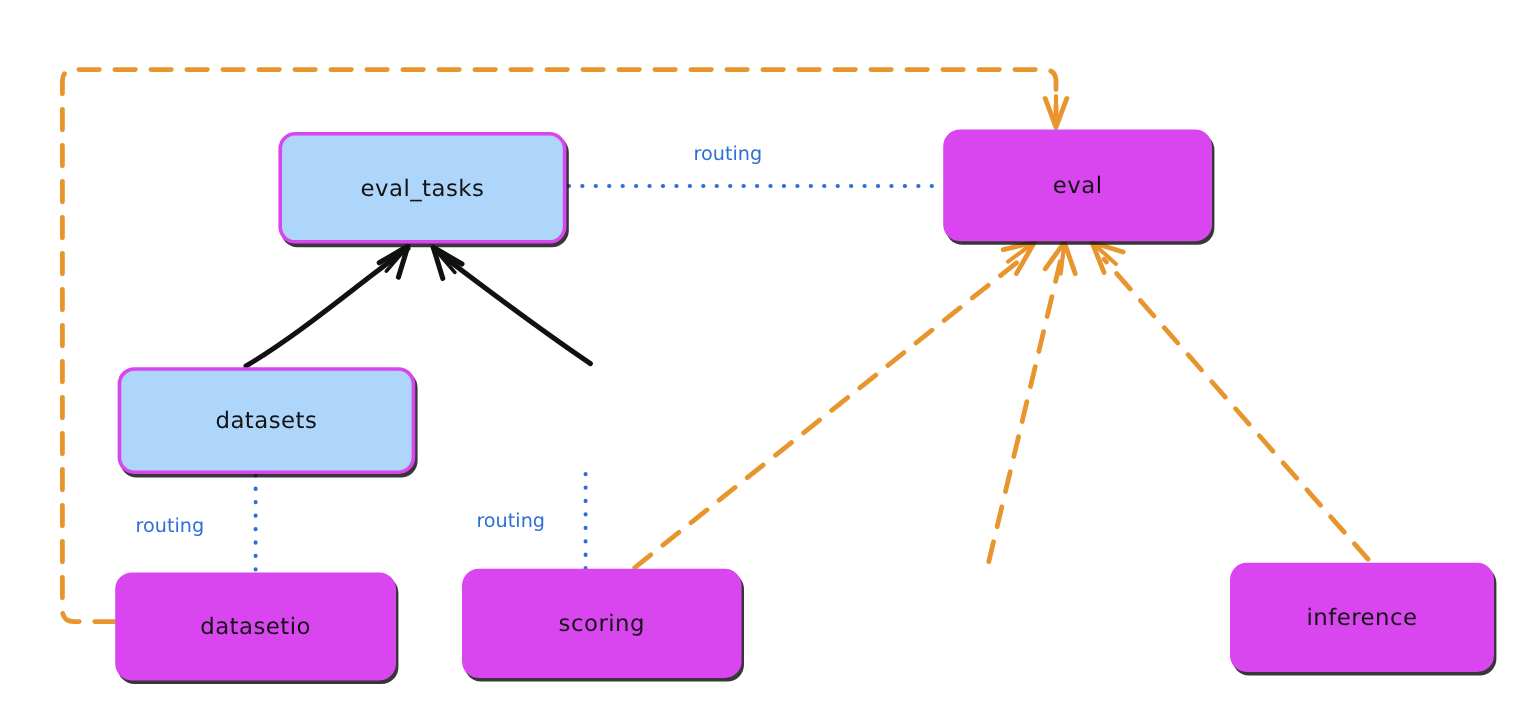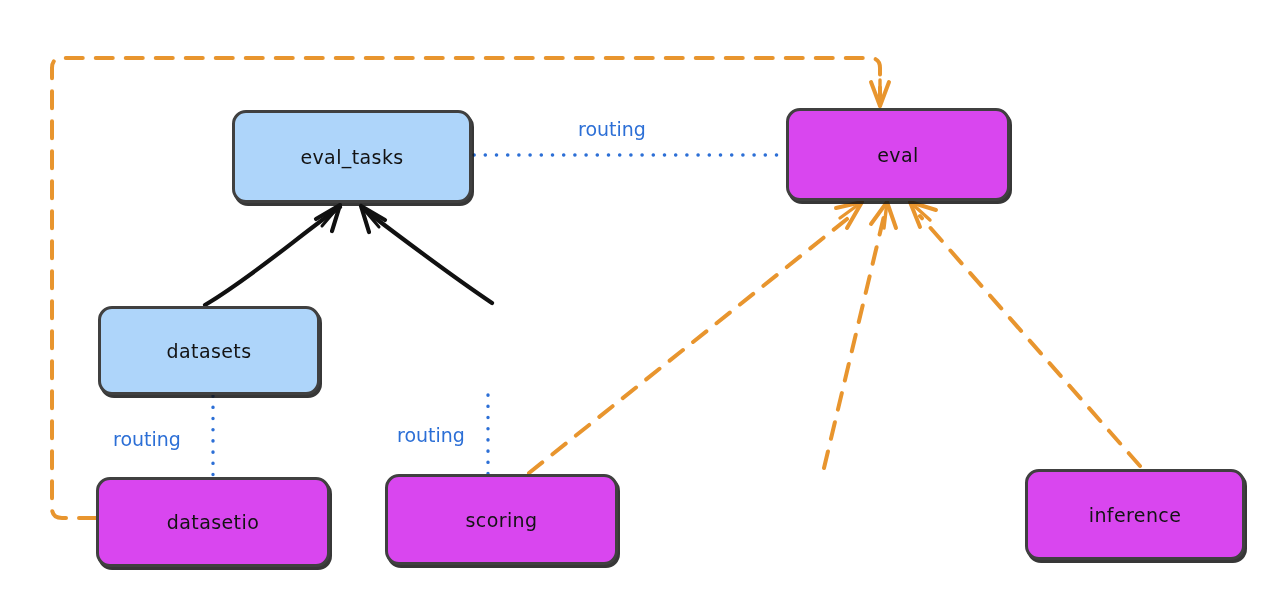--- a/index.html
+++ b/index.html
@@ -18,40 +18,40 @@
   #edges {
     position: absolute;
     left: 0;
     top: 0;
     width: 1280px;
     height: 596px;
   }
   .node {
     position: absolute;
     box-sizing: border-box;
-    border: 3px solid #404040;
+    border: 3px solid #d946ef;
     border-radius: 14px;
     display: flex;
     align-items: center;
     justify-content: center;
     box-shadow: 2px 3px 0 rgba(20,20,20,0.85);
   }
   .node .node-label {
     font-size: 19px;
     color: #131313;
     letter-spacing: 0.4px;
     font-family: "DejaVu Sans", sans-serif;
     white-space: nowrap;
   }
   .node.api  { background: #aed5fa; }
   .node.prov { background: #d946ef; }
 
   .edge-label {
     position: absolute;
-    font-size: 19px;
+    font-size: 16px;
     color: #2c6fd6;
     font-family: "DejaVu Sans", sans-serif;
     white-space: nowrap;
   }
 </style>
 </head>
 <body>
 
 <div id="canvas">
 
@@ -107,21 +107,21 @@
   </svg>
 
   <div class="node api" style="left:232px; top:110px; width:240px; height:93px;">
     <span class="node-label">eval_tasks</span>
   </div>
 
   <div class="node prov" style="left:786px; top:108px; width:224px; height:93px;">
     <span class="node-label">eval</span>
   </div>
 
-  <div class="node api" style="left:98px; top:306px; width:222px; height:89px;">
+  <div class="node api" style="left:98px; top:306px; width:248px; height:89px;">
     <span class="node-label">datasets</span>
   </div>
 
 
   <div class="node prov" style="left:96px; top:477px; width:234px; height:90px;">
     <span class="node-label">datasetio</span>
   </div>
 
   <div class="node prov" style="left:385px; top:474px; width:233px; height:91px;">
     <span class="node-label">scoring</span>

